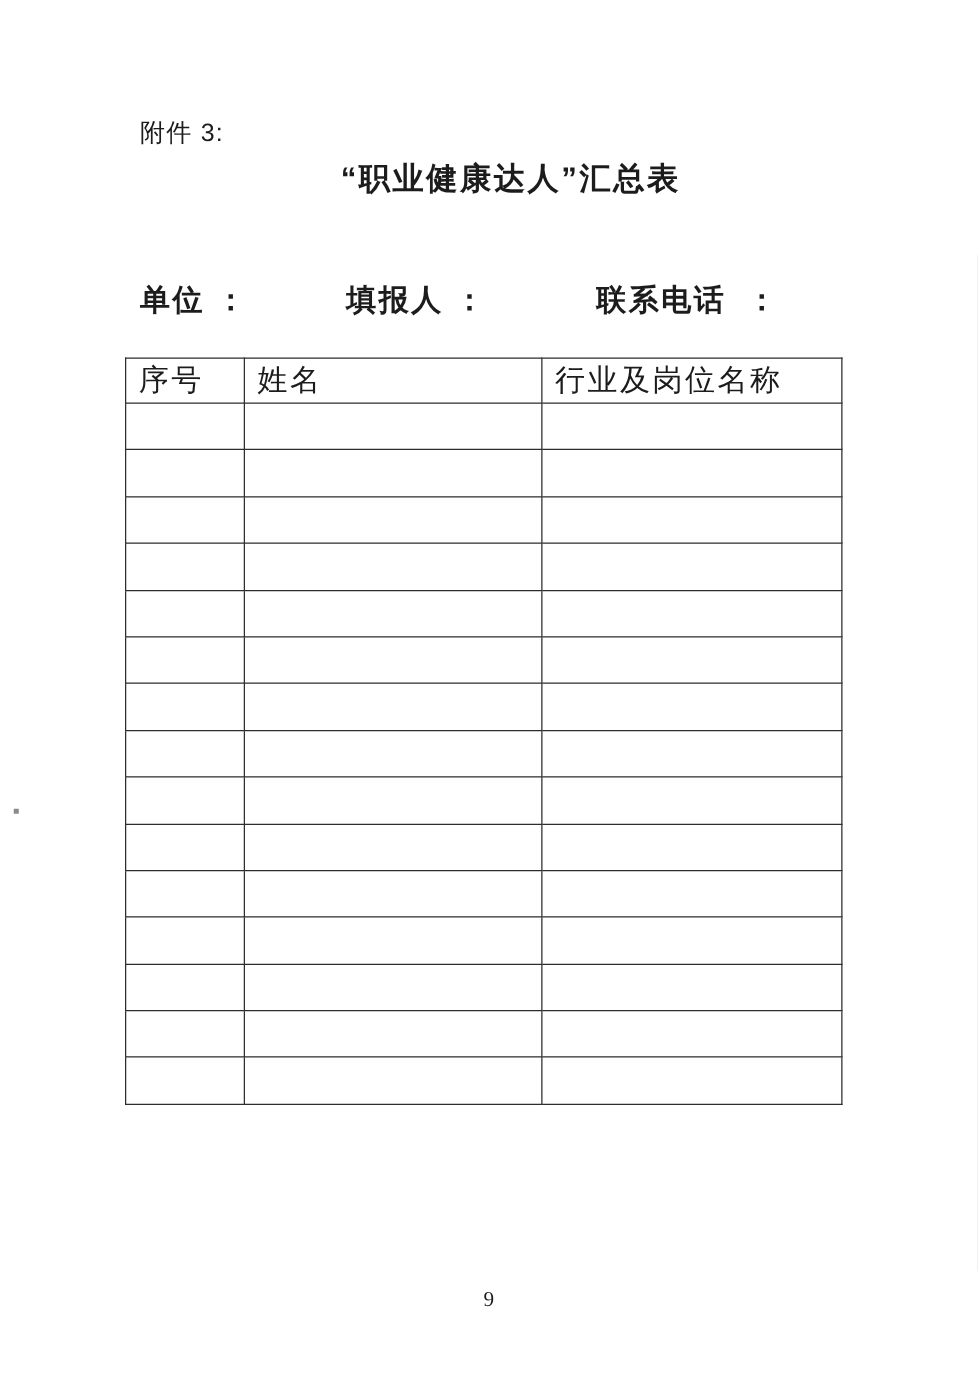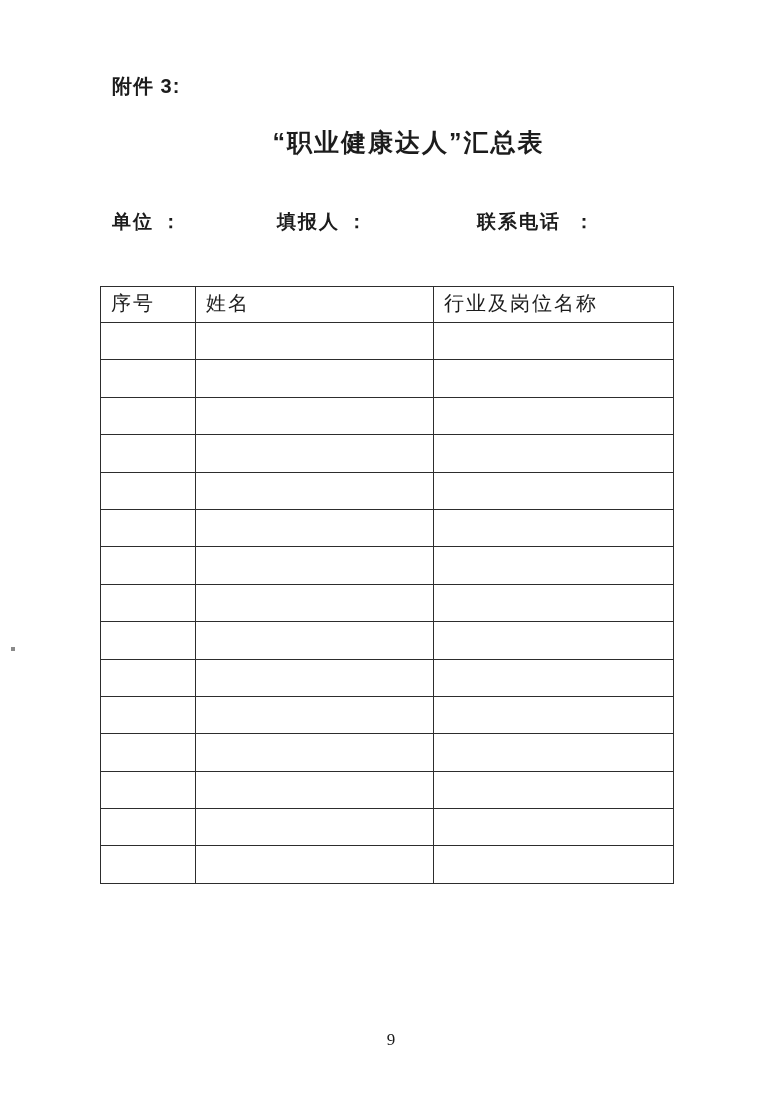--- a/index.html
+++ b/index.html
@@ -10,35 +10,35 @@
     font-family: "Liberation Sans", sans-serif;
     color: #1c1c1c;
   }
   .page {
     position: absolute; left: 0; top: 0;
     width: 782px; height: 1112px;
     background: #ffffff;
     overflow: hidden;
   }
   .attachment-label {
-    position: absolute; left: 112px; top: 73px;
-    font-size: 20px; font-weight: 700;
+    position: absolute; left: 112px; top: 93px;
+    font-size: 20px; font-weight: 400;
     letter-spacing: 1px;
   }
   .doc-title {
     position: absolute; left: 0; top: 126px;
     width: 100%; padding-left: 35px;
     text-align: center;
     font-size: 25px; font-weight: 700;
     letter-spacing: 2px;
   }
   .info-row { position: absolute; left: 0; top: 209px; width: 100%; height: 26px; }
   .info-label {
-    position: absolute; top: 0;
-    font-size: 19px; font-weight: 700;
+    position: absolute; top: 15px;
+    font-size: 24px; font-weight: 700;
     letter-spacing: 2px; white-space: pre;
   }
   .info-label.unit { left: 112px; }
   .info-label.preparer { left: 277px; }
   .info-label.phone { left: 477px; font-family: Liberation Mono, monospace; }
   .summary-table {
     position: absolute; left: 100px; top: 286px;
     width: 573px;
     border-collapse: collapse;
     table-layout: fixed;
@@ -47,21 +47,21 @@
   .summary-table col.c2 { width: 238px; }
   .summary-table col.c3 { width: 240px; }
   .summary-table th, .summary-table td {
     border: 1.6px solid #2d2d2d;
     background: #ffffff;
   }
   .summary-table th {
     height: 36px;
     font-family: "Liberation Serif", serif;
     font-weight: 400;
-    font-size: 20px;
+    font-size: 24px;
     text-align: left;
     vertical-align: middle;
     padding: 0 0 2px 10px;
     letter-spacing: 2px;
     white-space: nowrap;
   }
   .summary-table td { height: 37.4px; }
   .page-number {
     position: absolute; left: 0; top: 1030px;
     width: 100%; text-align: center;

